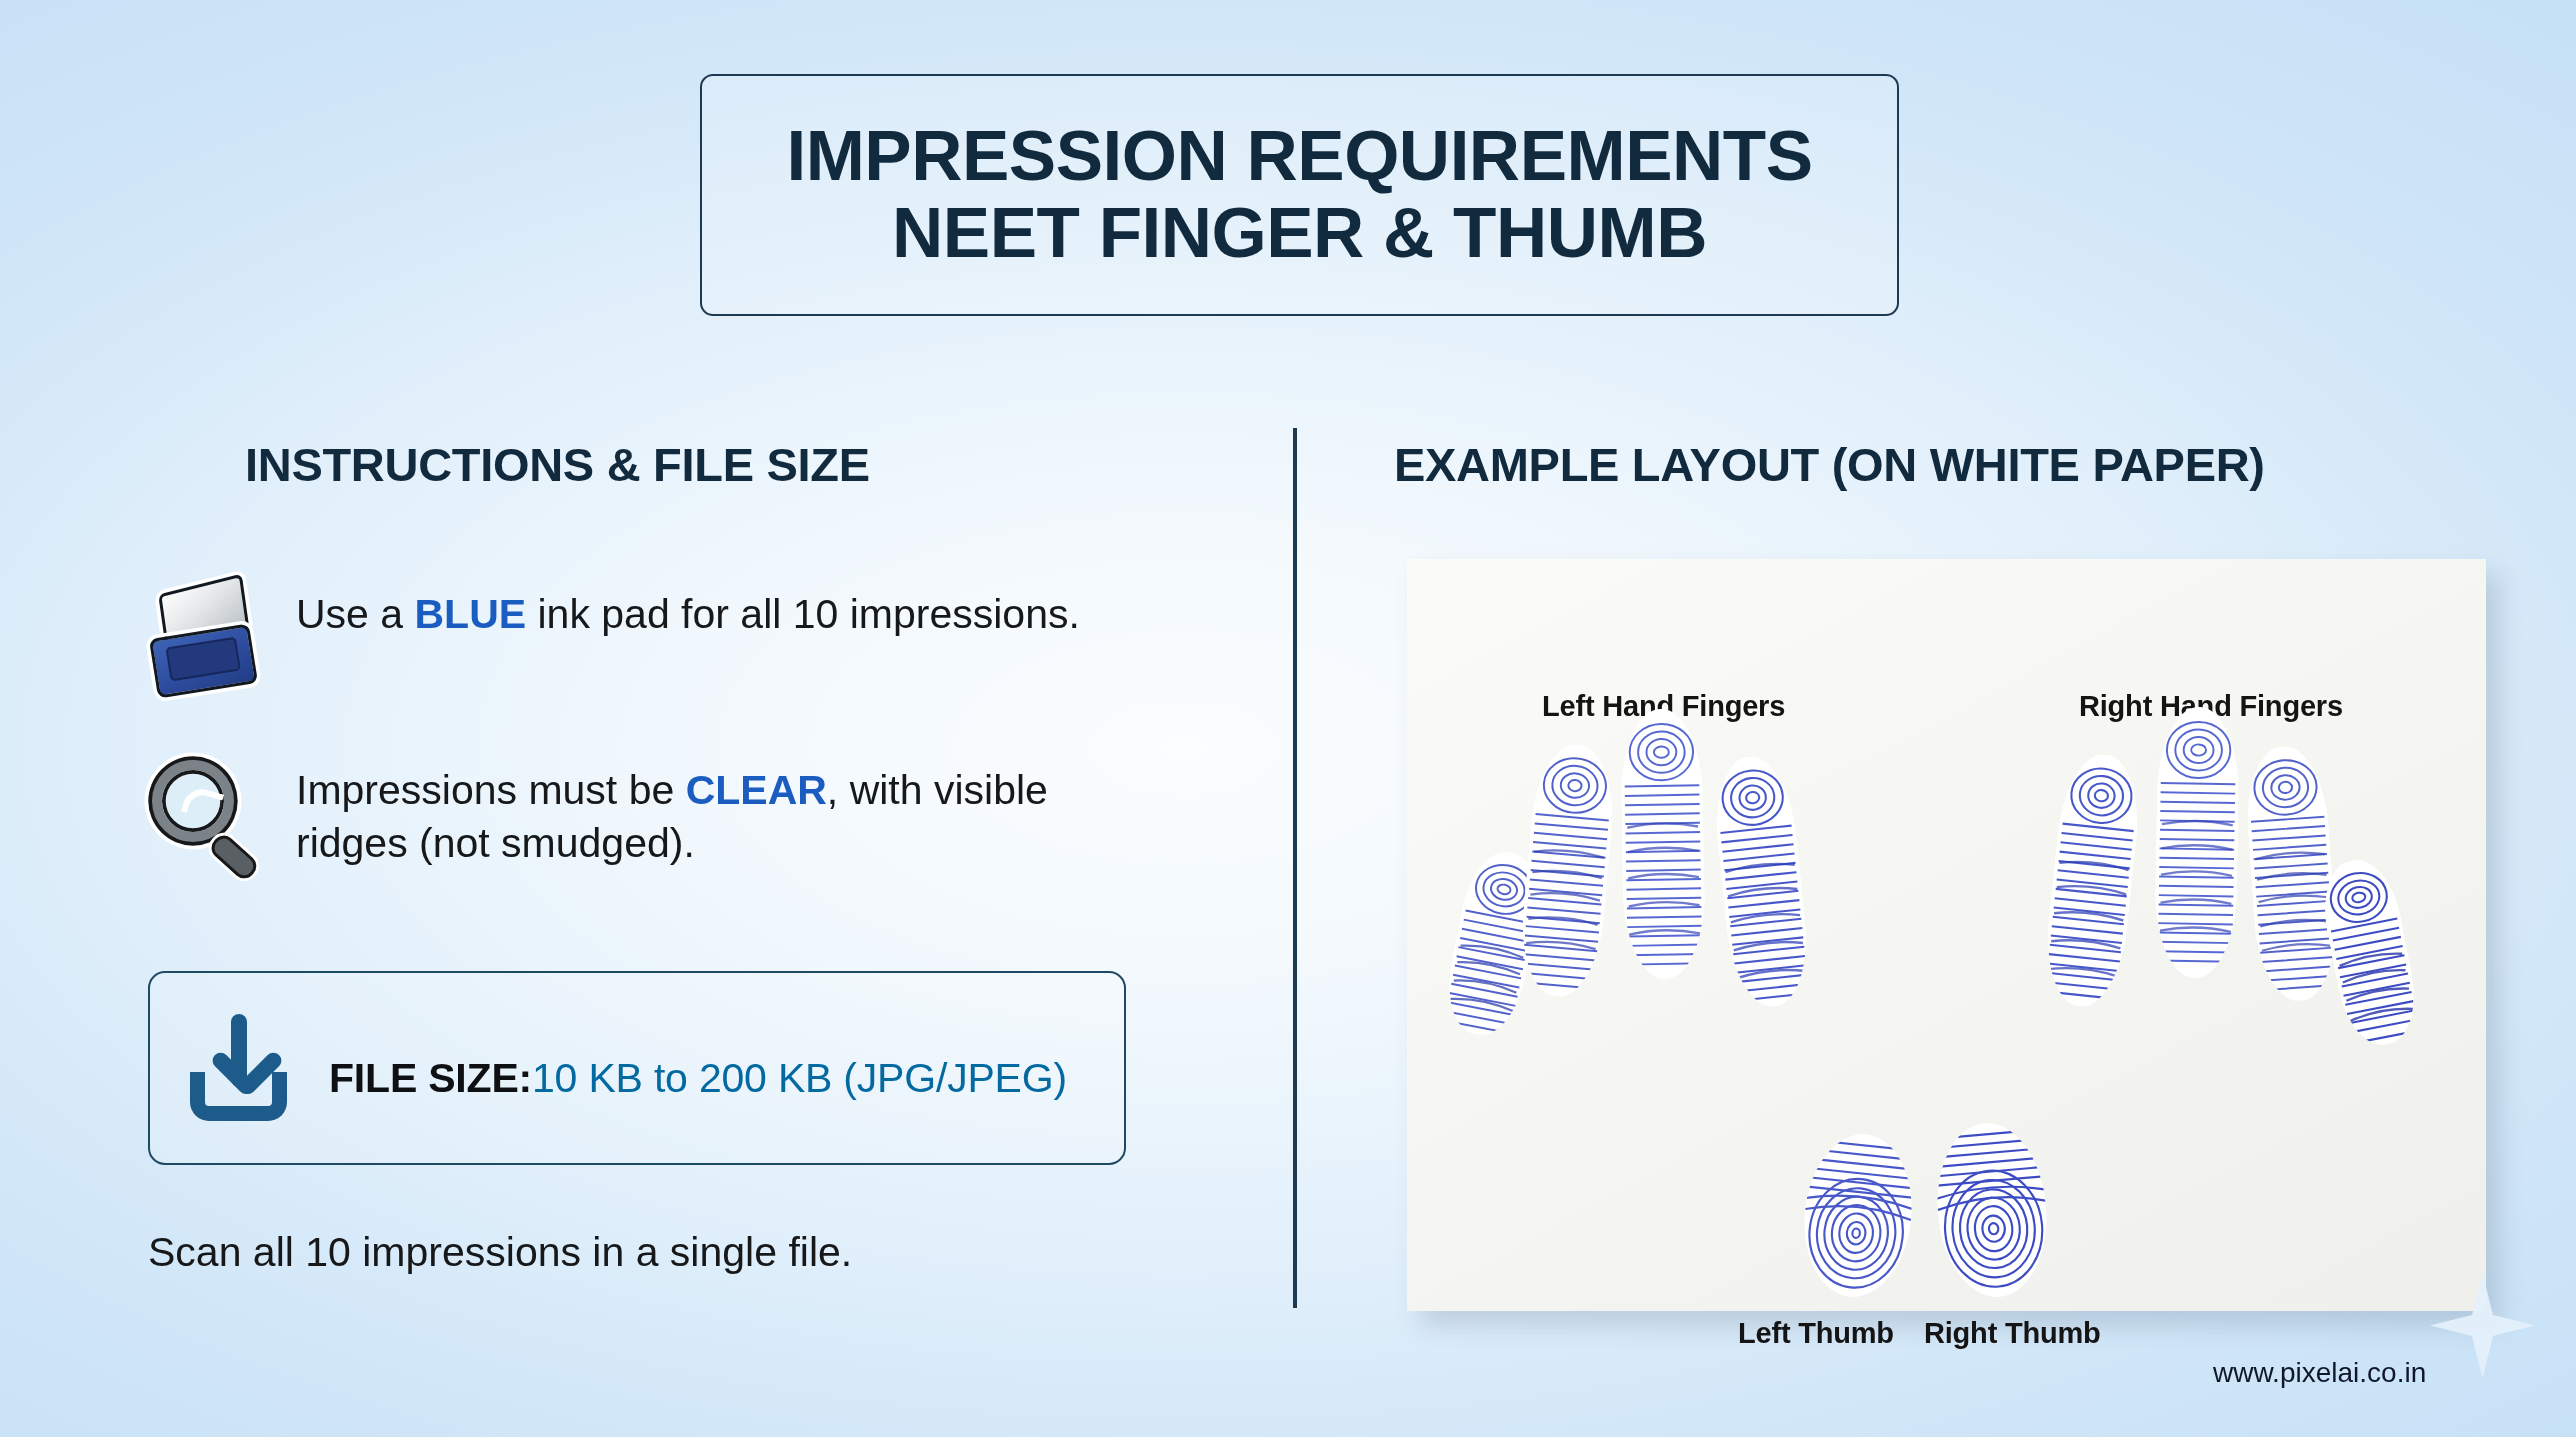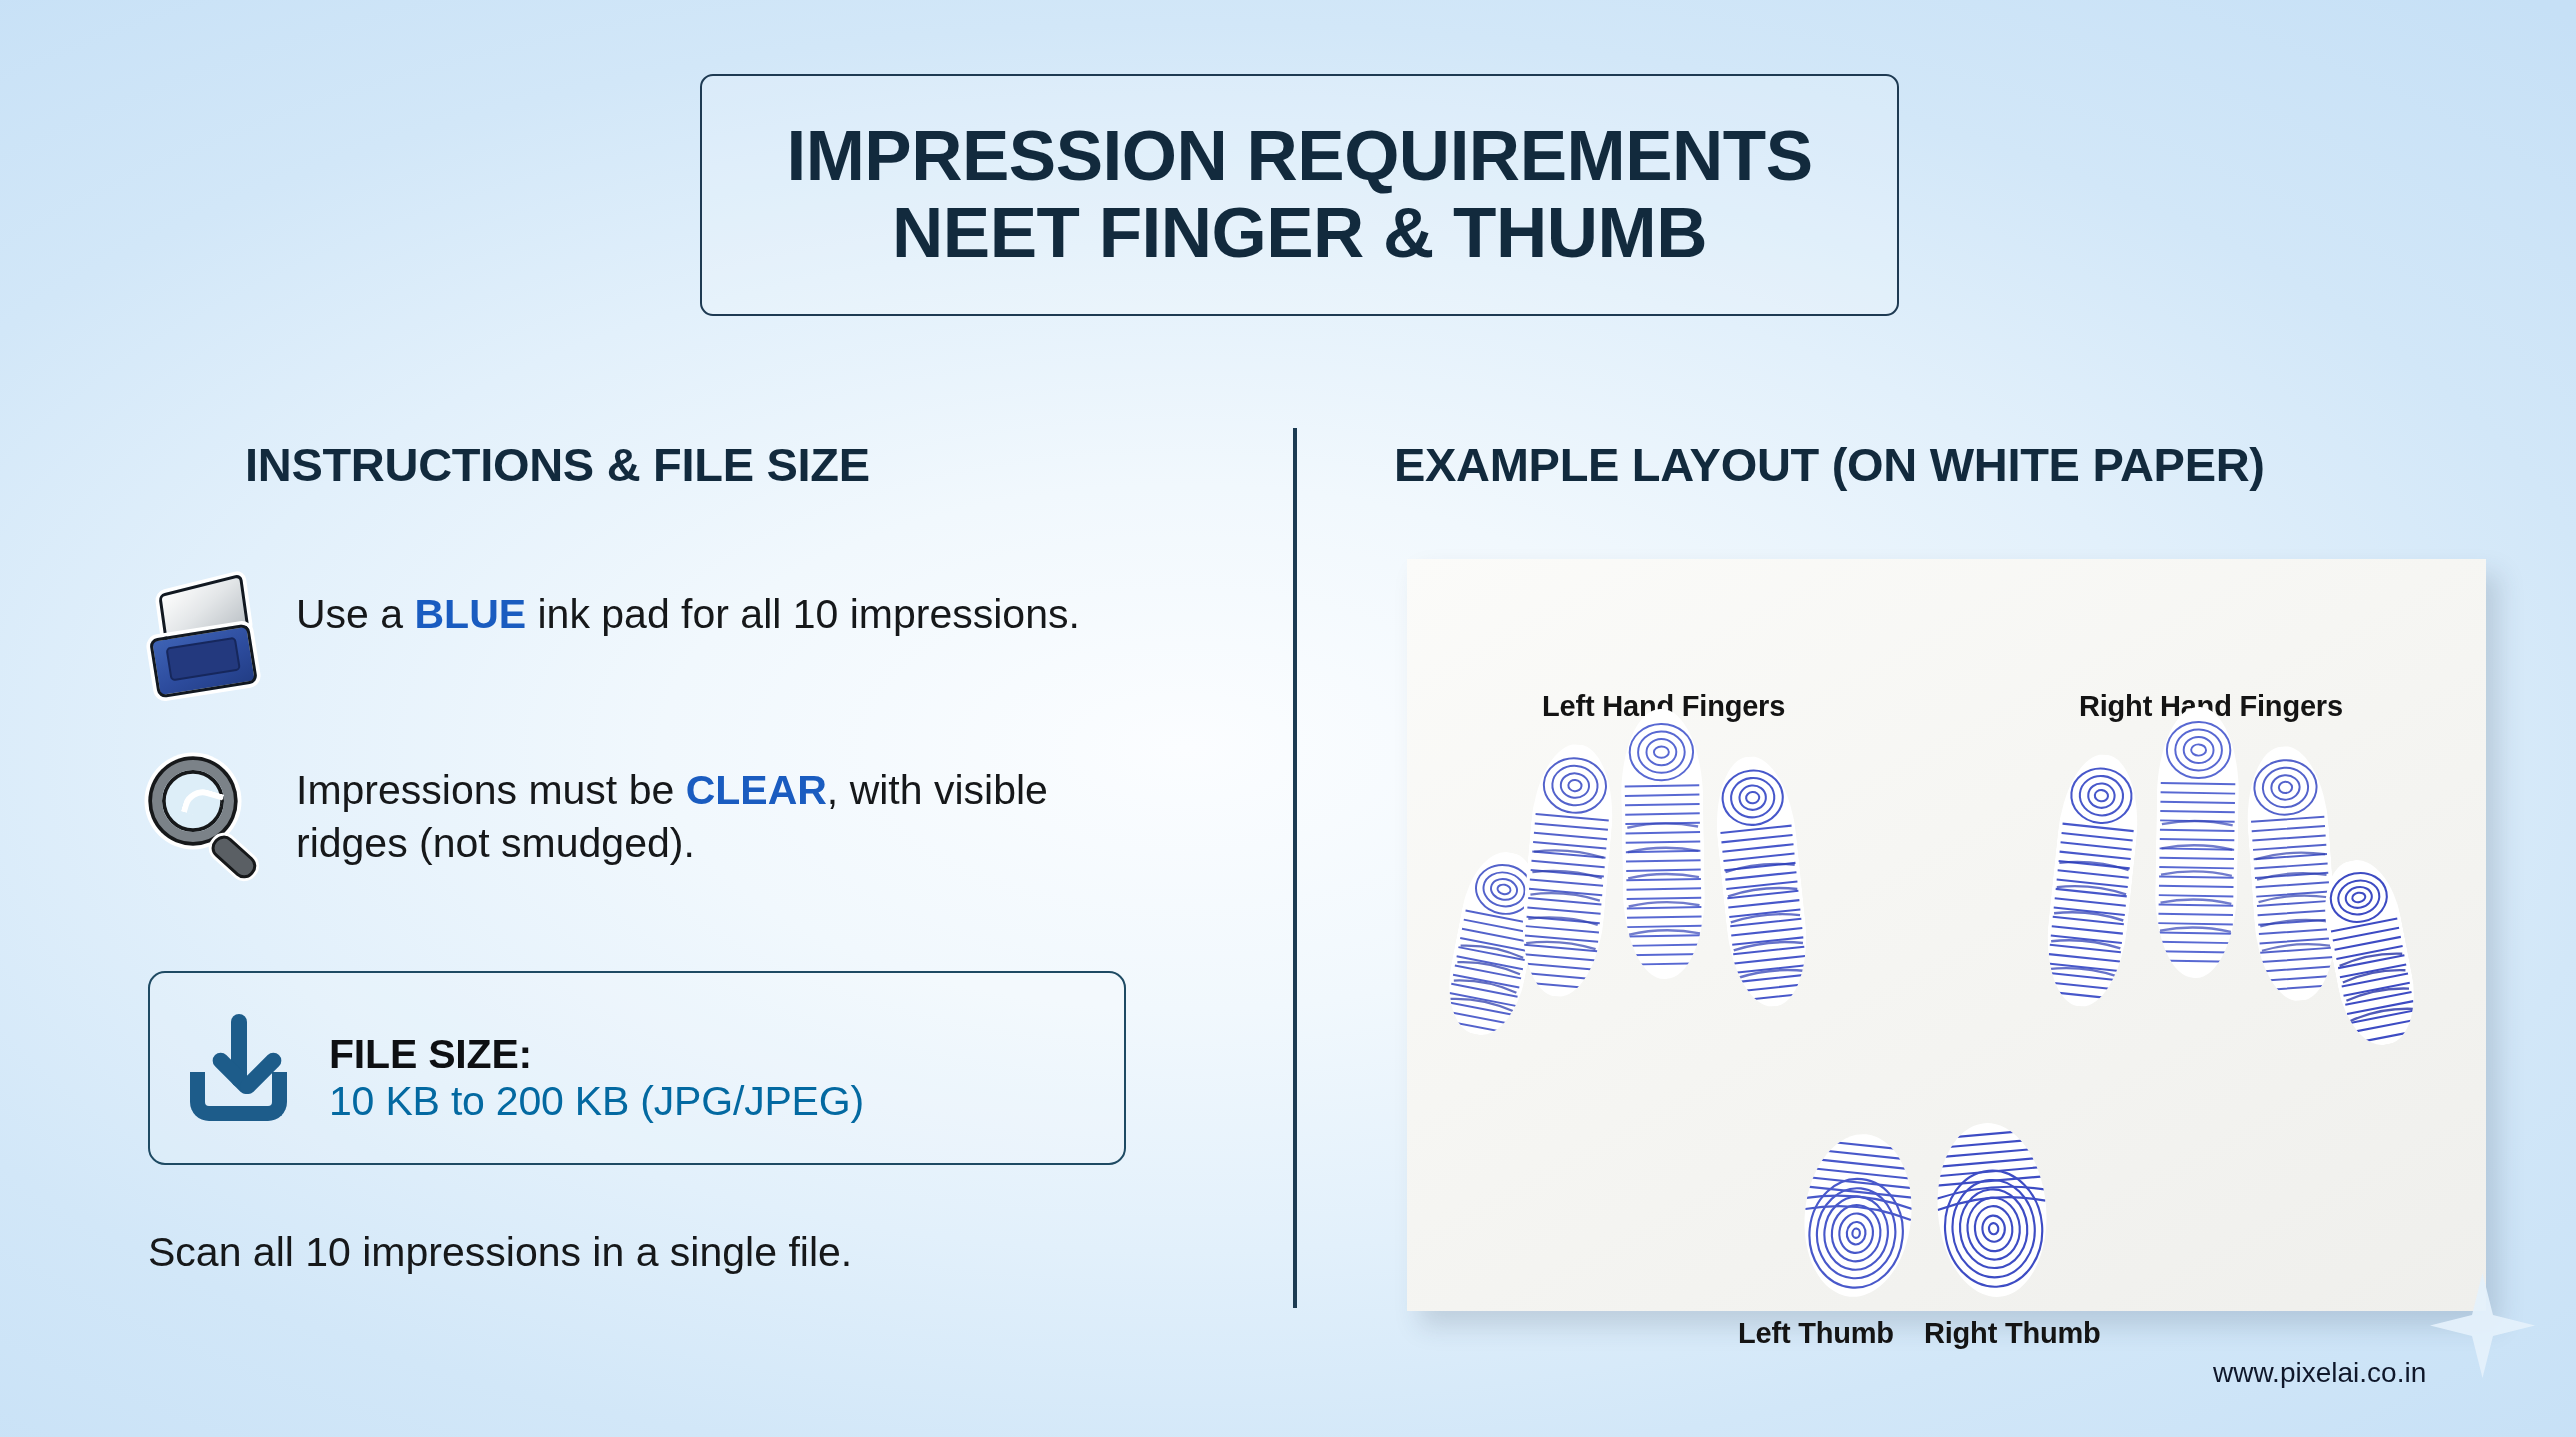--- a/index.html
+++ b/index.html
@@ -157,21 +157,21 @@
   }
   .dl-head-l { left:22.5px; transform:rotate(-45deg); transform-origin:center top; }
   .dl-head-r { left:87px; transform:rotate(45deg); transform-origin:center top; }
   .dl-tray {
     position:absolute; left:5.6px; top:60px;
     width:97px; height:49px;
     border:15px solid #1d5c8a;
     border-top:none;
     border-radius:0 0 19px 19px;
   }
-  .fs-texts { display:flex; flex-direction:column; gap:0;margin-top:20px; }
+  .fs-texts { display:flex; flex-direction:row; gap:0;margin-top:20px; }
   .fs-label { font-size:41px; font-weight:bold; color:#0e1013; letter-spacing:-0.2px; }
   .fs-value { font-size:41px; color:#0369a1; letter-spacing:-0.2px; }
 
   .note {
     position:absolute;
     left:148px; top:1229px;
     font-size:41px;
     color:#16181a;
     white-space:nowrap;
   }

